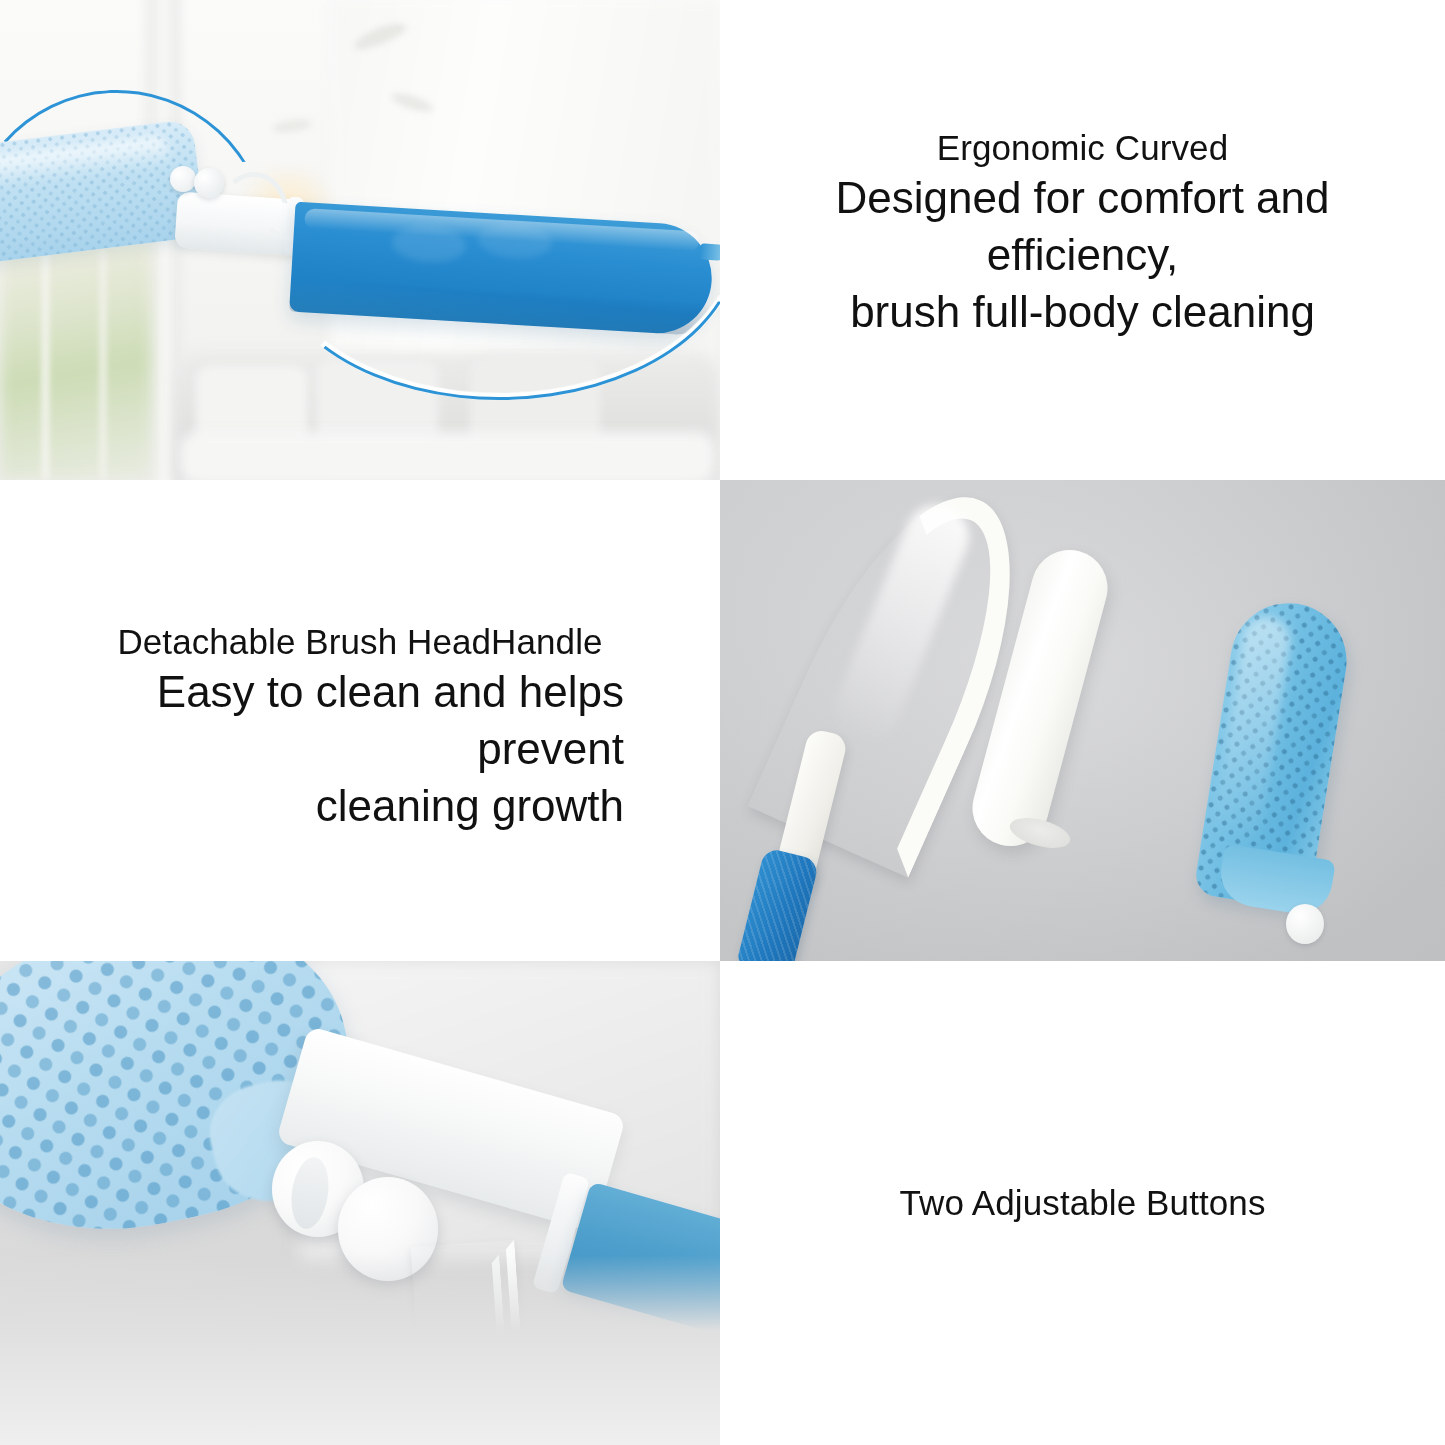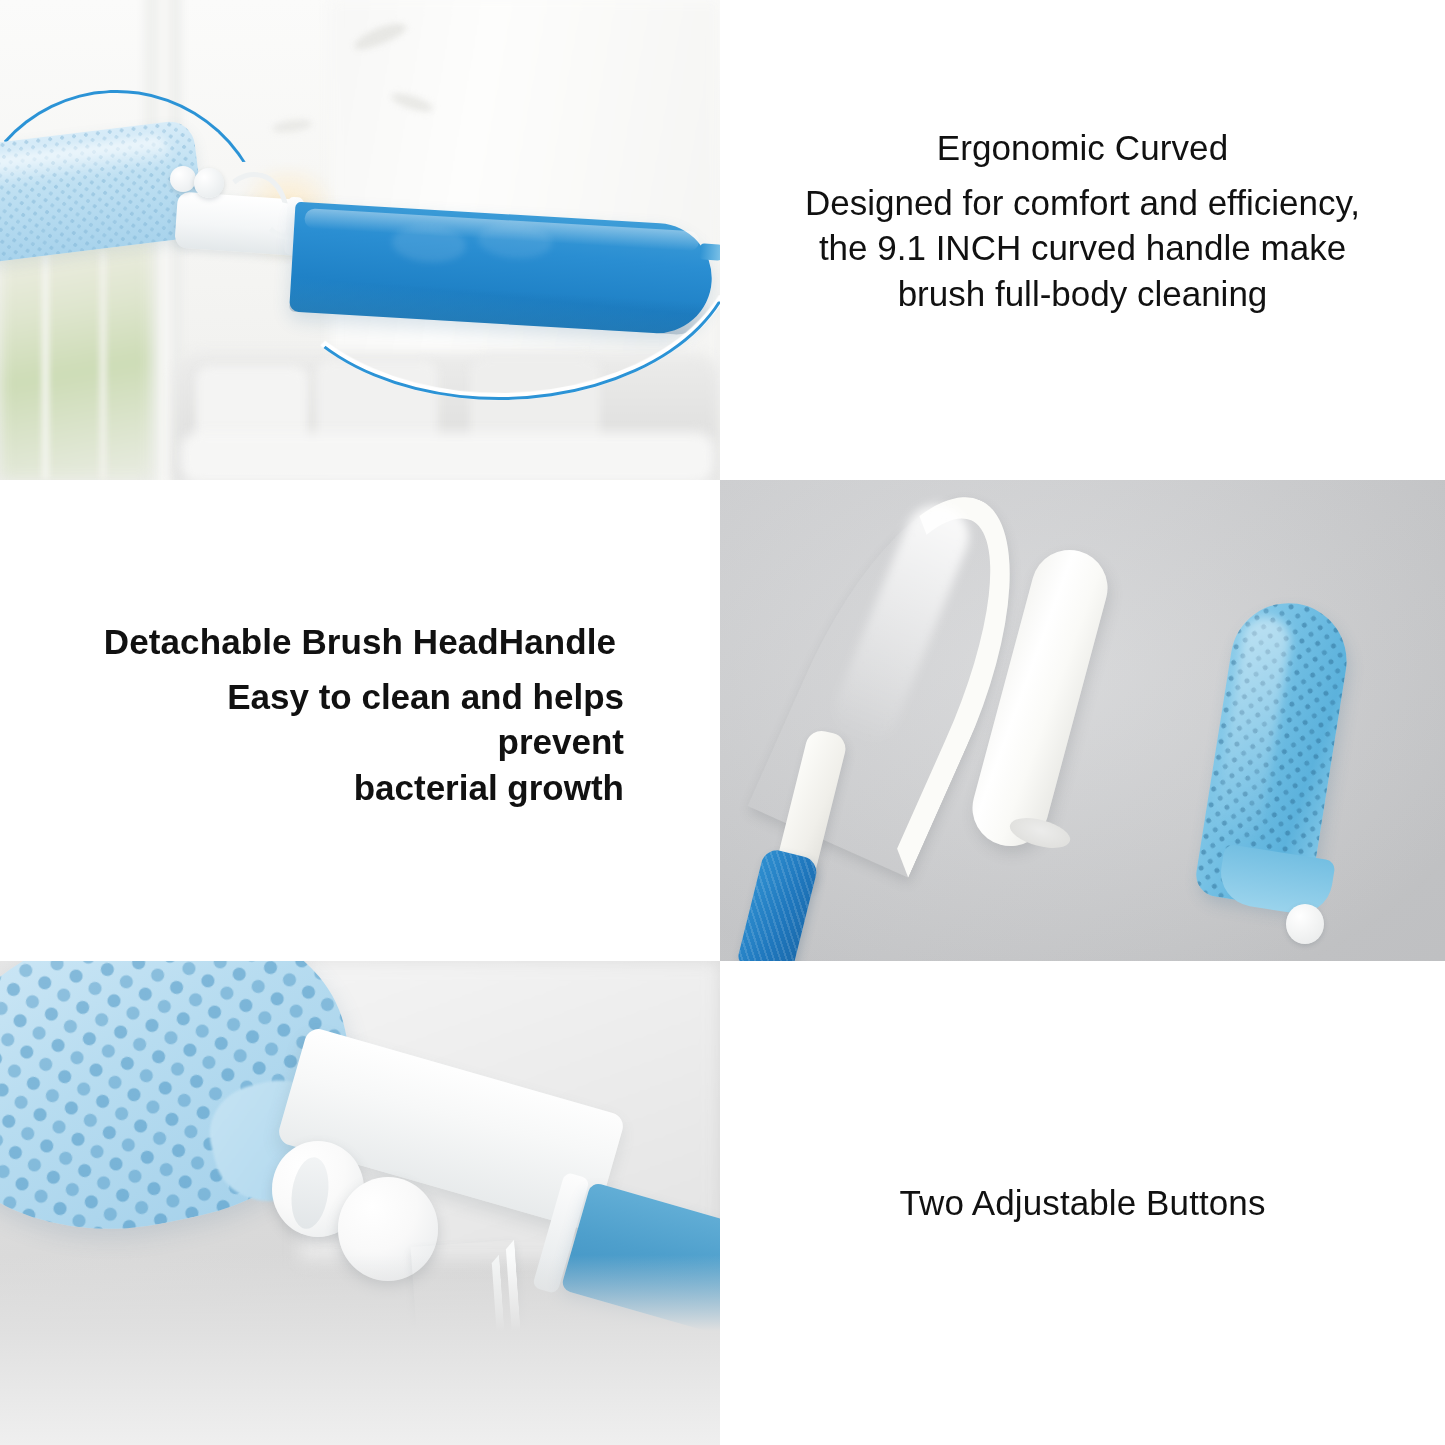--- a/index.html
+++ b/index.html
@@ -13,30 +13,29 @@
     position:relative;width:1445px;height:1445px;background:#a3a3a3;
     display:grid;
     grid-template-columns:720px 725px;
     grid-template-rows:480px 481px 484px;
   }
   .cell{position:relative;overflow:hidden;}
 
   
   .textcell{display:flex;flex-direction:column;background:#fff;}
   .tc-top{justify-content:flex-start;padding-top:128px;}
-  .tc-mid{justify-content:flex-start;padding-top:142px;font-weight:bold;}
+  .tc-mid{justify-content:flex-start;padding-top:142px;}
   .tc-bot{justify-content:center;}
   .tblock{width:100%;padding:0 26px;box-sizing:border-box;}
   .heading{
     font-size:35px;line-height:1.16;color:#111;text-align:center;
     letter-spacing:.1px;white-space:nowrap;
   }
   .body{
-    font-size:35px;line-height:1.30;color:#111;text-align:center;
-    margin-top:11px;
+    font-size:44px;line-height:1.30;color:#111;text-align:center;
   }
   .body .ln{display:block;}
   
   .tc-mid .body{text-align:right;width:528px;margin-left:auto;margin-right:auto;}
   .tc-bot .body{text-align:center;}
 
   
   .ph1{background:#f3f3f1;}
   .ph1 .room{position:absolute;inset:0;
     background:
@@ -279,32 +278,31 @@
     <div class="htip"></div>
     <div class="arcBotW"></div>
     <div class="arcBotB"></div>
   </div>
 
   <div class="cell textcell tc-top">
     <div class="tblock">
       <div class="heading">Ergonomic Curved</div>
       <div class="body">
         <span class="ln">Designed for comfort and efficiency,</span>
-        <span class="ln">the 9.1 INCH curved handle make</span>
         <span class="ln">brush full-body cleaning</span>
       </div>
     </div>
   </div>
 
   <div class="cell textcell tc-mid">
     <div class="tblock">
       <div class="heading">Detachable Brush HeadHandle</div>
       <div class="body">
         <span class="ln">Easy to clean and helps prevent</span>
-        <span class="ln">bacterial growth</span>
+        <span class="ln">cleaning growth</span>
       </div>
     </div>
   </div>
 
   <div class="cell ph2">
     <div class="vign"></div>
     <div class="hcurve"></div>
     <div class="hcurve-hl"></div>
     <div class="hstem"></div>
     <div class="hgripblue"></div>

